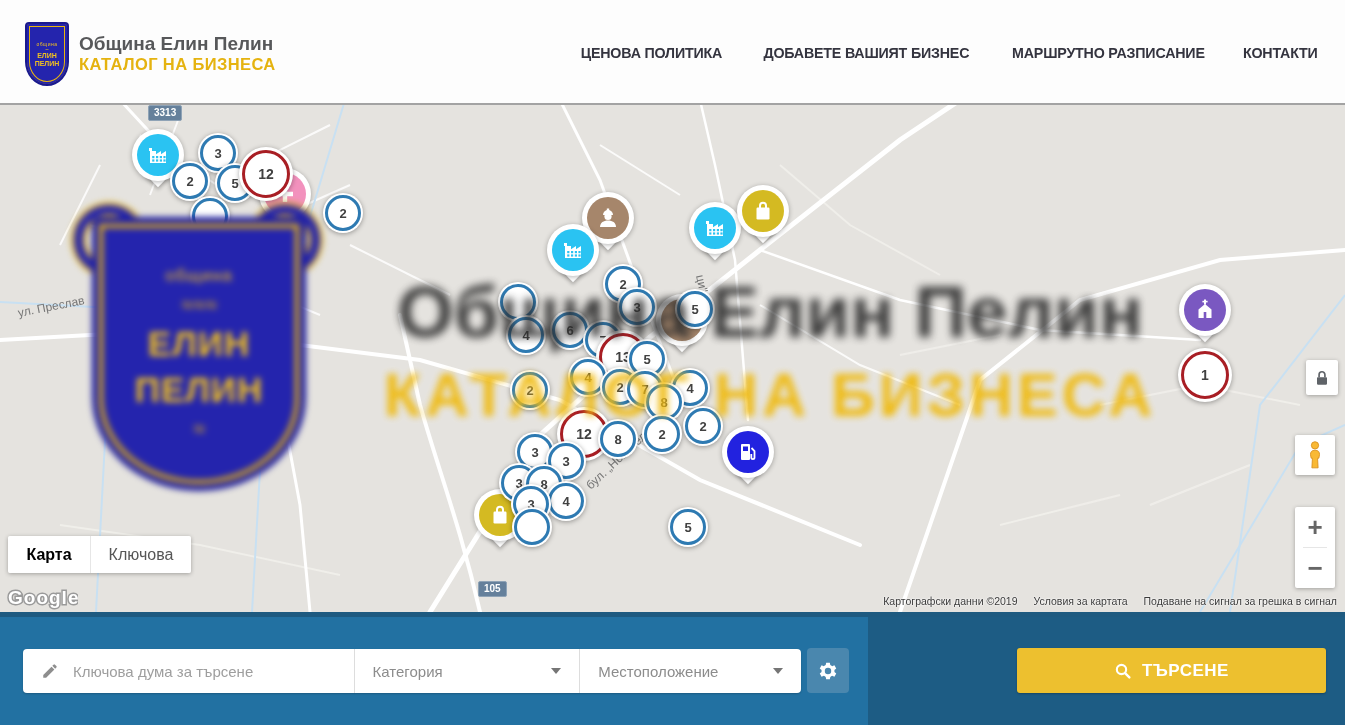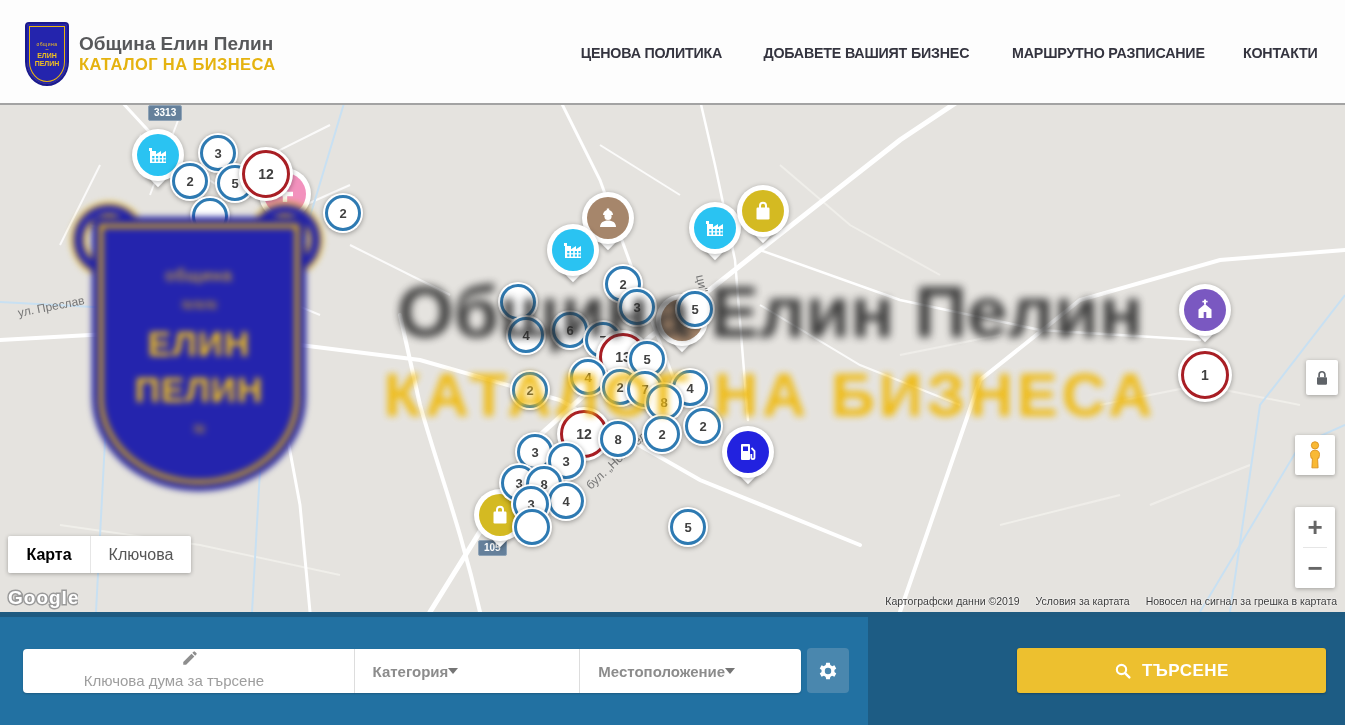--- a/index.html
+++ b/index.html
@@ -71,29 +71,29 @@
   .zoomctl .zbtn{flex:1;display:flex;align-items:center;justify-content:center;font-size:26px;color:#666;
     font-weight:bold;cursor:pointer;user-select:none;}
   .zoomctl .zdiv{height:1px;background:#e6e6e6;margin:0 8px;}
   
   .searchbar{position:relative;width:1345px;height:113px;background:#2271a2;border-top:5px solid #1e5a80;box-sizing:border-box;}
   .sb-dark{position:absolute;right:0;top:0;width:477px;height:108px;background:#1d5c84;}
   .sb-row{position:absolute;left:23px;top:32px;width:778px;height:44px;background:#fff;border-radius:4px;
     display:flex;align-items:stretch;box-shadow:0 1px 2px rgba(0,0,0,.2);}
   .sb-seg{display:flex;align-items:center;position:relative;}
   .sb-seg + .sb-seg{border-left:1px solid #ddd;}
-  .seg-keyword{width:331px;flex-direction:column;}
+  .seg-keyword{width:331px;}
   .seg-category{width:225px;}
   .seg-location{width:221px;}
   .seg-keyword input{border:0;outline:0;flex:1;font-size:15px;color:#555;font-family:"Liberation Sans",sans-serif;
     padding:0 10px 0 0;background:transparent;}
   .seg-keyword input::placeholder{color:#9e9e9e;}
   .pencil{margin:0 14px 0 18px;flex:0 0 auto;}
-  .sb-select{flex:1;display:flex;align-items:center;justify-content:flex-start;padding:0 18px;
-    font-size:15px;color:#8c8c8c;cursor:pointer;font-weight:bold;}
+  .sb-select{flex:1;display:flex;align-items:center;justify-content:space-between;padding:0 18px;
+    font-size:15px;color:#8c8c8c;cursor:pointer;}
   .chev{width:0;height:0;border-left:5px solid transparent;border-right:5px solid transparent;border-top:6px solid #757575;}
   .gear-btn{position:absolute;left:807px;top:31px;width:42px;height:45px;background:#4a87ae;border:0;
     border-radius:4px;display:flex;align-items:center;justify-content:center;cursor:pointer;}
   .search-btn{position:absolute;left:1017px;top:31px;width:309px;height:45px;background:#edc02f;border:0;
     border-radius:3px;display:flex;align-items:center;justify-content:center;gap:10px;cursor:pointer;
     box-shadow:0 1px 2px rgba(0,0,0,.25);}
   .search-btn span{color:#fff;font-size:17px;font-weight:bold;letter-spacing:.5px;font-family:"Liberation Sans",sans-serif;}
 </style>
 </head>
 <body>
@@ -160,21 +160,21 @@
     </g>
   </svg>
 
   <div>
       <div class="street-label" style="left: 18px; top: 201px; transform: rotate(-11deg);">ул. Преслав</div>
       <div class="street-label" style="left: 588px; top: 375px; transform: rotate(-43deg);">бул. „Новосел</div>
       <div class="street-label" style="left: 700px; top: 163px; transform: rotate(78deg);">ци"</div>
     </div>
   <div>
       <div class="road-badge" style="left: 148px; top: 0px;">3313</div>
-      <div class="road-badge" style="left: 478px; top: 435px;">105</div>
+      <div class="road-badge" style="left: 478px; top: 476px;">105</div>
     </div>
   <div>
       <div class="pin" style="left: 132px; top: 24px;">
         <div class="tail"></div>
         <div class="head">
           <div class="inner" style="background:#2ac3f2">
             <svg width="24" height="24" viewBox="0 0 24 24">
       <path d="M4 20V8h6v3.2L15 8v3.2L20 8v12H4z" fill="#fff"></path>
       <rect x="3" y="5" width="3" height="3" fill="#fff"></rect>
       <rect x="6.2" y="13" width="2.2" height="2.2" fill="#2ac3f2"></rect>
@@ -428,21 +428,21 @@
     <div class="mt mt-sat">Ключова</div>
   </div>
 
   <svg class="google" width="72" height="26">
     <text x="2" y="20" font-family="Liberation Sans, sans-serif" font-size="19" font-weight="bold" fill="#ffffff" stroke="#9a9a9a" stroke-width="3" paint-order="stroke" letter-spacing="1">Google</text>
   </svg>
 
   <div class="attribution">
     <span>Картографски данни ©2019</span>
     <a>Условия за картата</a>
-    <a>Новосел на сигнал за грешка в картата</a>
+    <a>Подаване на сигнал за грешка в сигнал</a>
   </div>
 
   <div class="ctl ctl-lock">
     <svg width="20" height="20" viewBox="0 0 24 24">
       <path d="M8.5 11V8a3.5 3.5 0 0 1 7 0v3" stroke="#5f6368" stroke-width="2" fill="none"></path>
       <rect x="6" y="11" width="12" height="9" rx="1" fill="#5f6368"></rect>
     </svg>
   </div>
   <div class="ctl ctl-pegman">
     <svg width="26" height="30" viewBox="0 0 24 28">

